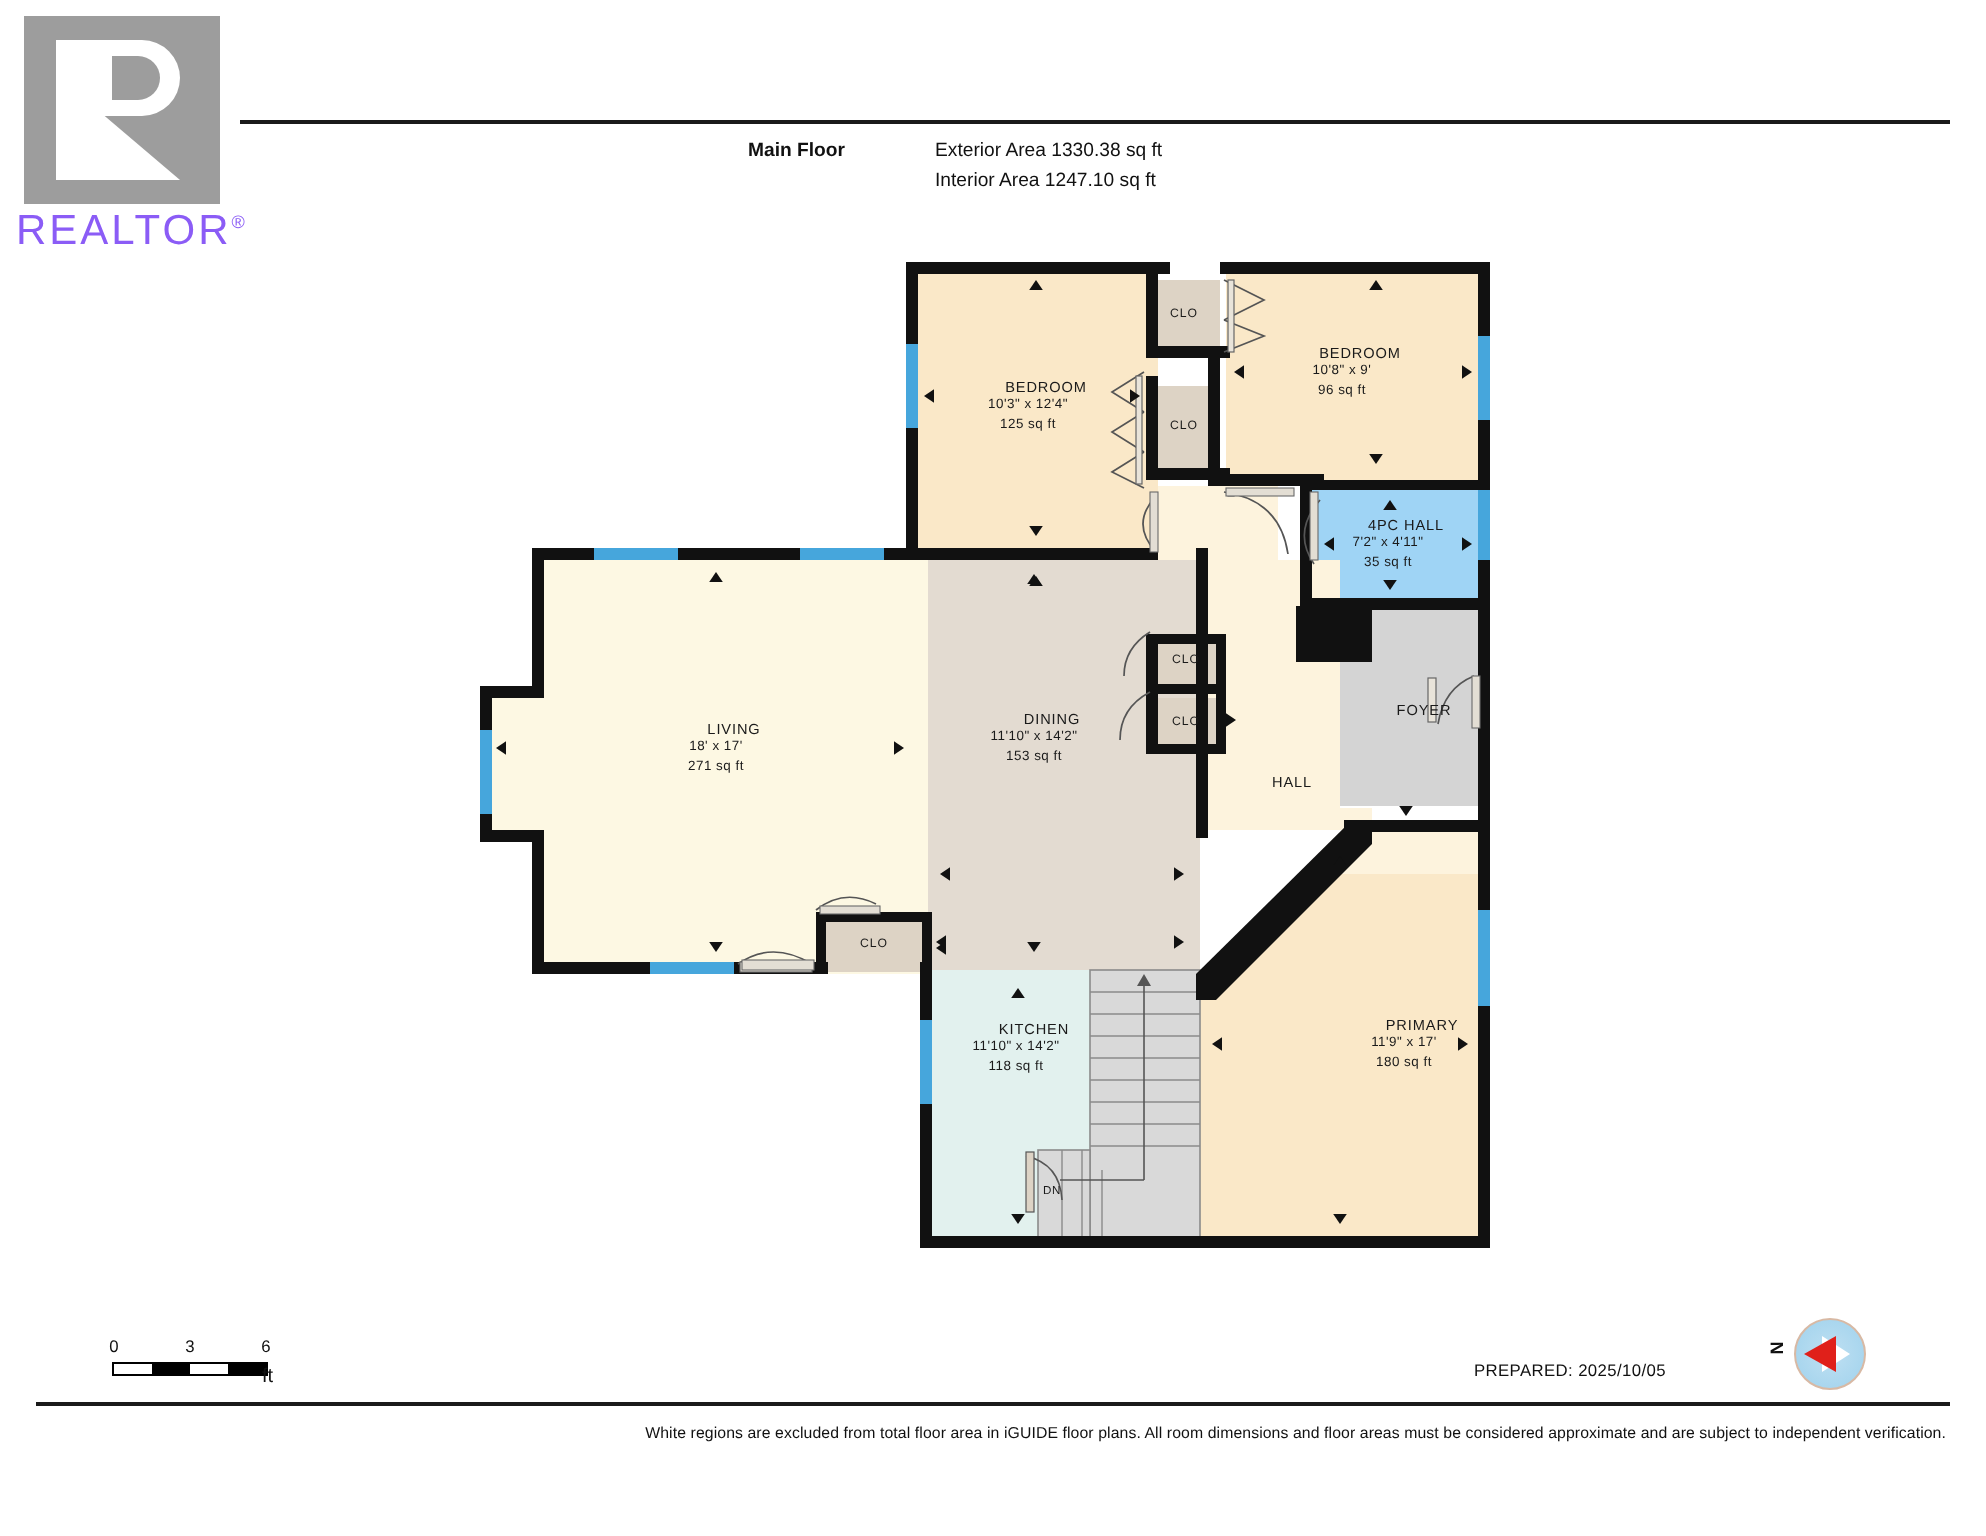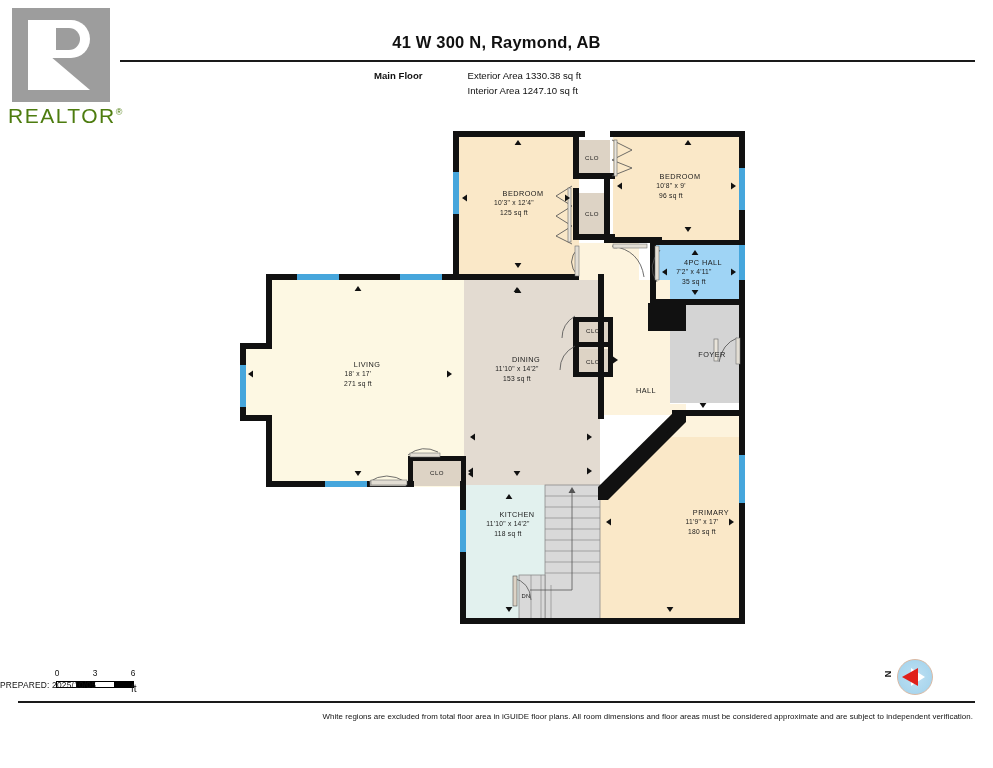--- a/index.html
+++ b/index.html
@@ -11,21 +11,21 @@
   }
   .page{position:absolute;left:0;top:0;width:993px;height:768px;background:#fff;}
 
   
   .realtor-logo{position:absolute;left:8px;top:8px;width:118px;height:120px;}
   .realtor-mark{position:absolute;left:4px;top:0;width:98px;height:94px;background:#9d9d9d;}
   .rm-stem{position:absolute;left:16px;top:12px;width:22px;height:70px;background:#fff;}
   .rm-bowl{position:absolute;left:38px;top:12px;width:40px;height:38px;background:#fff;border-radius:0 20px 20px 0;}
   .rm-bowl2{position:absolute;left:44px;top:20px;width:24px;height:22px;background:#9d9d9d;border-radius:0 12px 12px 0;}
   .rm-leg{position:absolute;left:38px;top:48px;width:0;height:0;border-left:40px solid #fff;border-top:34px solid transparent;}
-  .realtor-word{position:absolute;left:0px;top:96px;font-size:21px;letter-spacing:1.5px;color:#4d7c0f;
+  .realtor-word{position:absolute;left:0px;top:96px;font-size:21px;letter-spacing:1.5px;color:#8b5cf6;
     font-family:"Liberation Sans","DejaVu Sans",sans-serif;font-weight:400;}
   .realtor-word sup{font-size:9px;vertical-align:super;}
 
   .title{position:absolute;left:0;top:33px;width:993px;text-align:center;font-size:16.5px;font-weight:bold;letter-spacing:.2px;}
   .hrule{position:absolute;left:120px;top:60px;width:855px;height:2px;background:#1a1a1a;}
 
   .subhead{position:absolute;left:0;top:68px;width:993px;font-size:9.6px;}
   .subhead-row{display:flex;justify-content:center;align-items:flex-start;line-height:15px;}
   .sh-label{font-weight:bold;width:62px;text-align:right;padding-right:9px;}
   .sh-vals{text-align:left;width:165px;margin-left:36px;}
@@ -40,21 +40,21 @@
   .rlabel .nm{font-size:7.3px;letter-spacing:.45px;margin-left:18px;}
   .rlabel .dim,.rlabel .sq{font-size:6.7px;}
   .clolabel{position:absolute;font-size:6.1px;letter-spacing:.45px;transform:translate(-50%,-50%);color:#1a1a1a;}
   .dnlabel{position:absolute;font-size:5.8px;letter-spacing:.3px;transform:translate(-50%,-50%);color:#1a1a1a;}
 
   
   .scalebar{position:absolute;left:56px;top:681px;width:78px;height:7px;border:1px solid #000;box-sizing:border-box;}
   .sb-seg{position:absolute;top:0;height:5px;background:#000;}
   .sb-num{position:absolute;font-size:8.4px;color:#111;transform:translateX(-50%);}
   .sb-ft{position:absolute;left:131px;top:683px;font-size:10px;}
-  .prepared{position:absolute;left:0;top:680px;width:833px;text-align:left;font-size:8.4px;letter-spacing:.2px;}
+  .prepared{position:absolute;left:0;top:680px;width:833px;text-align:right;font-size:8.4px;letter-spacing:.2px;}
 
   .compass{position:absolute;left:897px;top:659px;width:36px;height:36px;}
   .cmp-ring{position:absolute;left:0;top:0;width:36px;height:36px;border-radius:50%;border:1px solid #d8b9a4;
     background:radial-gradient(circle at 50% 50%, #bfe0f2 0%, #a9d6ee 70%, #9ecfea 100%);box-sizing:border-box;}
   .cmp-white{position:absolute;left:14px;top:9px;width:0;height:0;border-top:9px solid transparent;
     border-bottom:9px solid transparent;border-left:14px solid #ffffff;}
   .cmp-red{position:absolute;left:5px;top:9px;width:0;height:0;border-top:9px solid transparent;
     border-bottom:9px solid transparent;border-right:16px solid #e0201a;}
   .cmp-n{position:absolute;left:-12px;top:10px;font-size:9px;font-weight:bold;color:#111;
     transform:rotate(-90deg);transform-origin:50% 50%;}
@@ -70,21 +70,20 @@
   <div class="realtor-logo">
     <div class="realtor-mark">
       <div class="rm-stem"></div>
       <div class="rm-bowl"></div>
       <div class="rm-bowl2"></div>
       <div class="rm-leg"></div>
     </div>
     <div class="realtor-word"><span>REALTOR</span><sup>®</sup></div>
   </div>
 
-  <div class="title">41 W 300 N, Raymond, AB</div>
   <div class="hrule"></div>
   <div class="subhead">
     <div class="subhead-row">
       <div class="sh-label">Main Floor</div>
       <div class="sh-vals">
         <div>Exterior Area 1330.38 sq ft</div>
         <div>Interior Area 1247.10 sq ft</div>
       </div>
     </div>
   </div>

